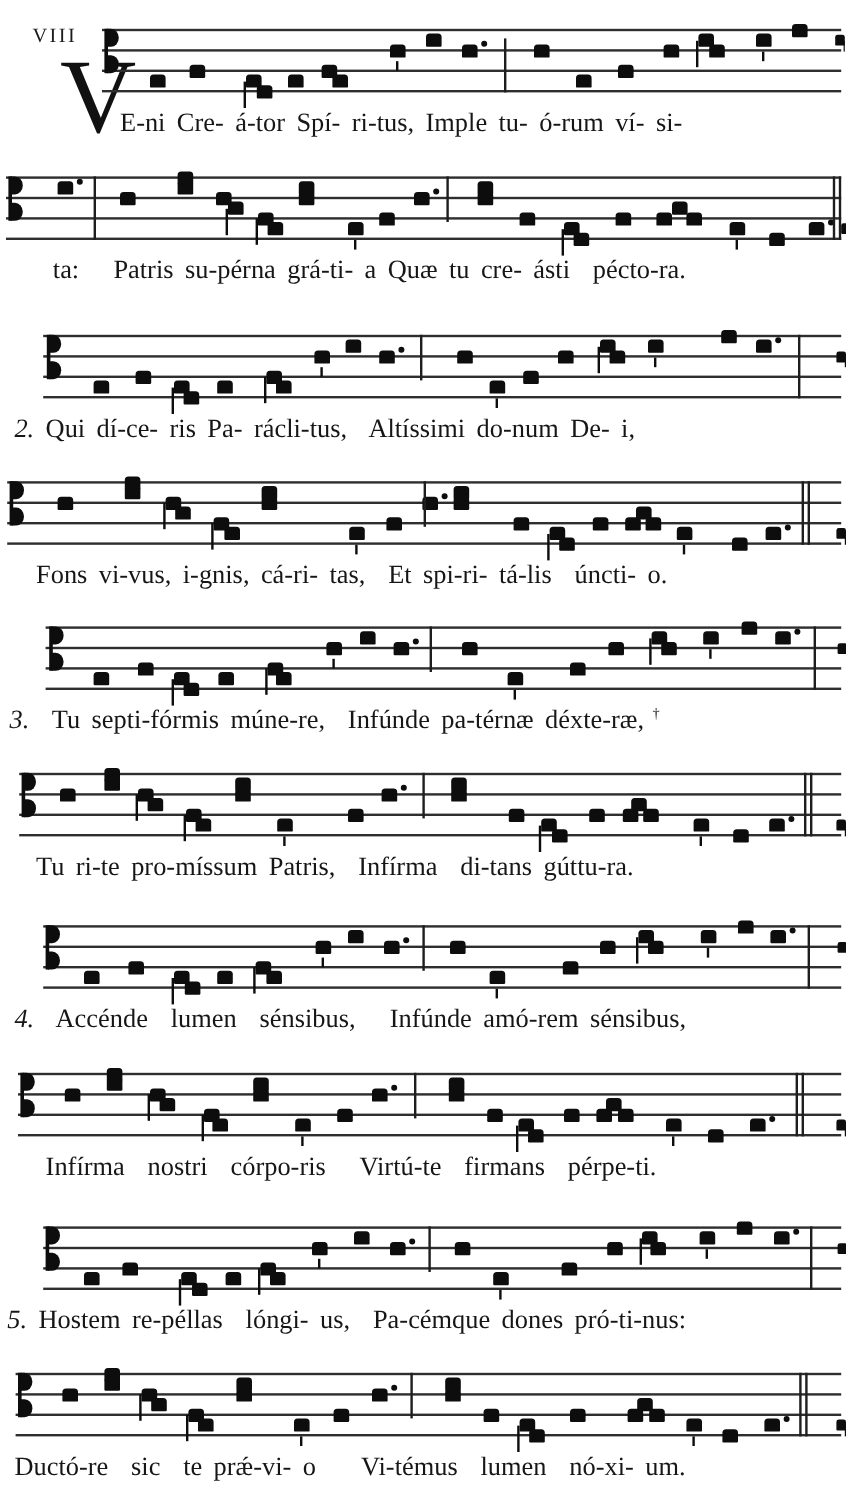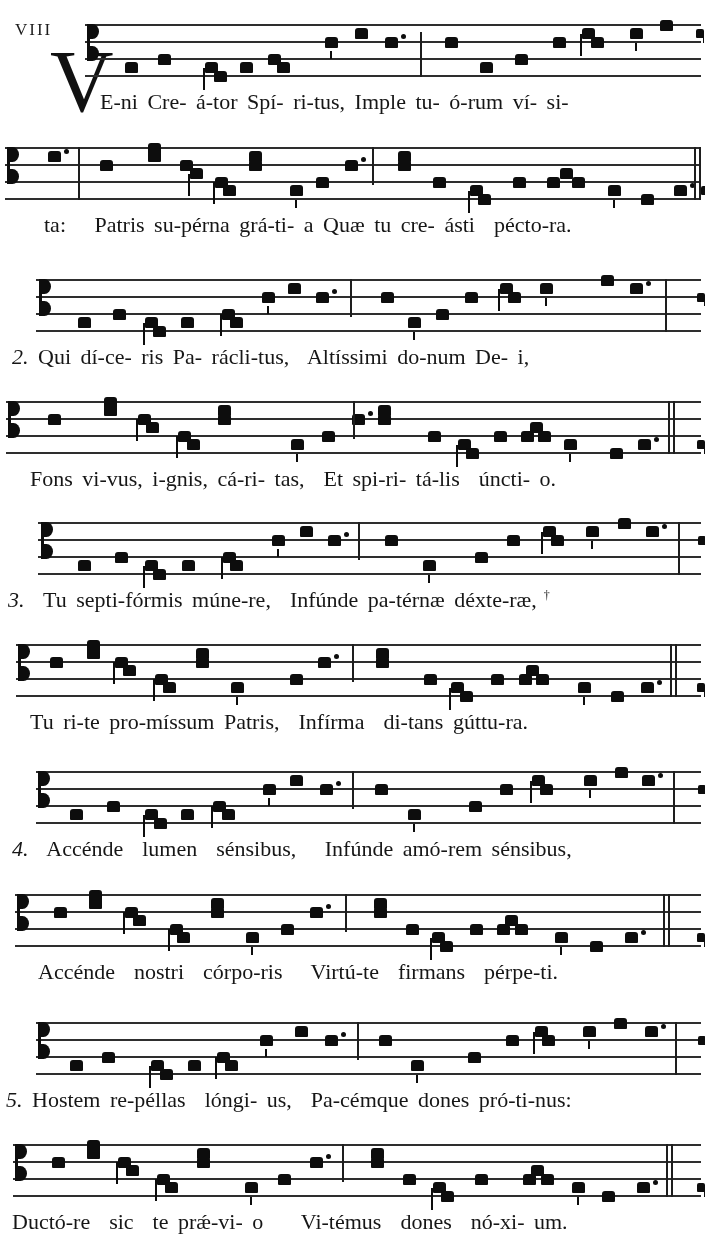--- a/index.html
+++ b/index.html
@@ -22,21 +22,21 @@
   .clef-knob.k-top{top:0;}
   .clef-knob.k-bot{bottom:0;}
   .lyric{position:absolute;font-size:22px;white-space:pre;word-spacing:4px;color:#161616;}
   .verse-no{font-style:italic;}
   .dagger{font-size:12px;vertical-align:super;}
 </style>
 </head>
 <body>
 
 <div id="page">
-  <span class="mode" style="left:15px;top:20px;">VIII</span>
+  <span class="mode" style="left:27px;top:20px;">VIII</span>
   <span class="dropcap" style="left:50px;top:48px;">V</span>
   <div id="systems">
       <div class="" style="position: absolute; left: 0px; top: 0px;">
         <div class="staff-line" style="left: 85px; top: 24.2px; width: 616px;"></div>
         <div class="staff-line" style="left: 85px; top: 41.2px; width: 616px;"></div>
         <div class="staff-line" style="left: 85px; top: 58.2px; width: 616px;"></div>
         <div class="staff-line" style="left: 85px; top: 75.2px; width: 616px;"></div>
         <div class="clef" style="left: 87px; top: 23.5px;">
           <div class="clef-bar"></div>
           <div class="clef-knob k-top"></div>
@@ -384,21 +384,21 @@
         <div class="punctum" style="left: 555px; top: 932px;"></div>
         <div class="tick" style="left: 560px; top: 946.5px;"></div>
         <div class="punctum" style="left: 590px; top: 940.5px;"></div>
         <div class="punctum" style="left: 625px; top: 932px;"></div>
         <div class="dot" style="left: 640.5px; top: 929.5px;"></div>
         <div class="bar" style="left: 345px; top: 894px; width: 1.8px; height: 38px;"></div>
         <div class="bar" style="left: 663px; top: 894px; width: 2px; height: 53px;"></div>
         <div class="bar" style="left: 668px; top: 894px; width: 2.4px; height: 53px;"></div>
         <div class="custos" style="left: 697px; top: 933px;"></div>
         <div class="custos-stem" style="left: 703.5px; top: 937.5px; height: 9px;"></div>
-        <div class="lyric" style="left: 38px; top: 959px;"><span>Accénde  nostri  córpo-ris   Virtú-te  firmans  pérpe-ti.</span></div>
+        <div class="lyric" style="left: 38px; top: 959px;"><span>Infírma  nostri  córpo-ris   Virtú-te  firmans  pérpe-ti.</span></div>
       </div>
       <div class="" style="position: absolute; left: 0px; top: 0px;">
         <div class="staff-line" style="left: 36px; top: 1022.2px; width: 665px;"></div>
         <div class="staff-line" style="left: 36px; top: 1039.2px; width: 665px;"></div>
         <div class="staff-line" style="left: 36px; top: 1056.2px; width: 665px;"></div>
         <div class="staff-line" style="left: 36px; top: 1073.2px; width: 665px;"></div>
         <div class="clef" style="left: 38px; top: 1021.5px;">
           <div class="clef-bar"></div>
           <div class="clef-knob k-top"></div>
           <div class="clef-knob k-bot"></div>
@@ -475,16 +475,16 @@
         <div class="punctum" style="left: 572px; top: 1182px;"></div>
         <div class="tick" style="left: 577px; top: 1196.5px;"></div>
         <div class="punctum" style="left: 602px; top: 1190.5px;"></div>
         <div class="punctum" style="left: 637px; top: 1182px;"></div>
         <div class="dot" style="left: 652.5px; top: 1179.5px;"></div>
         <div class="bar" style="left: 342px; top: 1144px; width: 1.8px; height: 38px;"></div>
         <div class="bar" style="left: 666px; top: 1144px; width: 2px; height: 53px;"></div>
         <div class="bar" style="left: 671px; top: 1144px; width: 2.4px; height: 53px;"></div>
         <div class="custos" style="left: 697px; top: 1183px;"></div>
         <div class="custos-stem" style="left: 703.5px; top: 1187.5px; height: 9px;"></div>
-        <div class="lyric" style="left: 12px; top: 1209px;"><span>Ductó-re  sic  te prǽ-vi- o    Vi-témus  dones  nó-xi- um.</span></div>
+        <div class="lyric" style="left: 12px; top: 1209px;"><span>Ductó-re  sic  te prǽ-vi- o    Vi-témus  lumen  nó-xi- um.</span></div>
       </div>
     </div>
 </div>
 
 </body></html>

